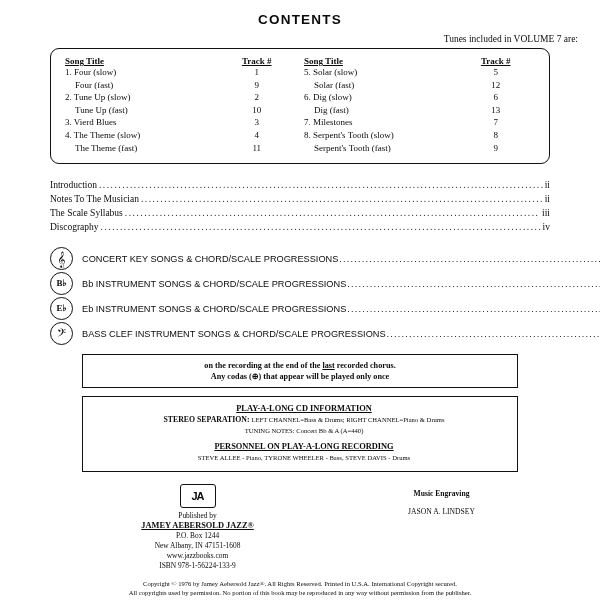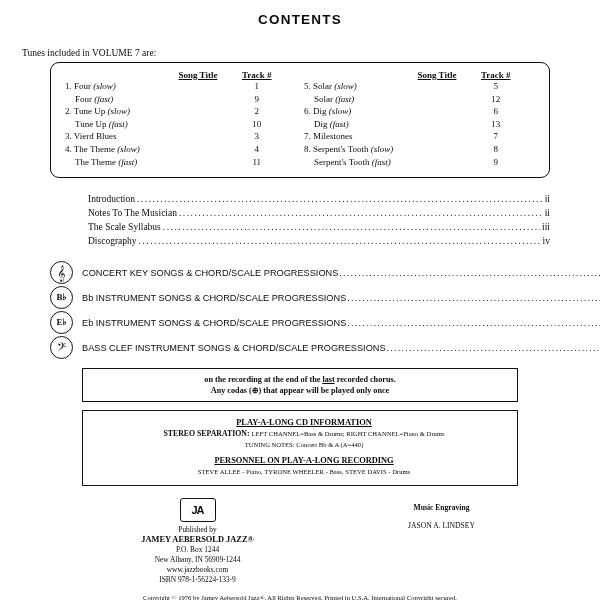--- a/index.html
+++ b/index.html
@@ -15,50 +15,50 @@
 
   .title{
     text-align:center;
     font-family:"Liberation Sans", sans-serif;
     font-weight:bold;
     font-size:13.5px;
     letter-spacing:1.2px;
     margin-top:12px;
   }
   .subtitle{
-    text-align:left;
+    text-align:right;
     font-size:9.5px;
-    margin-top:21px;
+    margin-top:7px;
     margin-bottom:4px;
   }
 
   
   .tunes-box{
     border:1.2px solid #111;
     border-radius:9px;
     margin:0 28px;
     padding:7px 10px 9px 10px;
     box-sizing:border-box;
   }
   .tunes-cols{display:flex;}
   .tunes-col{width:50%;box-sizing:border-box;padding:0 4px;}
   .thead{display:flex;font-size:9px;font-weight:bold;}
-  .thead .song{width:66%;text-decoration:underline;text-align:right;}
+  .thead .song{width:66%;text-decoration:underline;}
   .thead .trk{width:34%;text-decoration:underline;text-align:center;}
   .trow{display:flex;font-size:9px;line-height:12.6px;}
   .trow .song{width:66%;white-space:nowrap;}
   .trow .trk{width:34%;text-align:center;}
-  .it{font-style:italic;}
+  .it{}
 
   
   .frontmatter{
     margin:14px 28px 0 28px;
     font-size:9.5px;
   }
-  .fm-row{display:flex;align-items:flex-start;line-height:14px;margin-left:38px;}
+  .fm-row{display:flex;align-items:flex-start;line-height:14px;}
   .fm-label{white-space:nowrap;}
   .fm-dots{
     flex:1;
     overflow:hidden;
     white-space:nowrap;
     letter-spacing:1.5px;
     margin:0 2px;
     color:#111;
   }
   .fm-page{white-space:nowrap;}
@@ -106,21 +106,21 @@
   .cd-head2{font-weight:bold;text-decoration:underline;font-size:8.4px;margin-top:5px;}
 
   
   .pub-wrap{display:flex;margin:12px 34px 0 34px;align-items:flex-start;}
   .pub-left{width:58%;text-align:center;font-size:7.4px;line-height:10px;}
   .logo{
     width:34px;height:22px;border:1.1px solid #111;border-radius:3px;
     margin:0 auto 3px auto;display:flex;align-items:center;justify-content:center;
     font-family:"Liberation Sans", sans-serif;font-weight:bold;font-size:11px;letter-spacing:-1px;
   }
-  .pub-left .big{font-weight:bold;font-size:8.4px;}
+  .pub-left .big{font-weight:bold;font-size:8.4px;text-decoration:underline;}
   .pub-right{width:42%;text-align:center;font-size:7.6px;line-height:11px;padding-top:4px;}
   .pub-right .hd{font-weight:bold;}
   .pub-right .sp{height:7px;}
 
   
   .copyright{
     text-align:center;font-size:6.6px;line-height:9px;margin:8px 30px 0 30px;
   }
 </style>
 </head>
@@ -278,21 +278,21 @@
     <div class="cd-head2">PERSONNEL ON PLAY-A-LONG RECORDING</div>
     <div class="cd-sub">STEVE ALLEE - Piano,  TYRONE WHEELER - Bass,  STEVE DAVIS - Drums</div>
   </div>
 
   <div class="pub-wrap">
     <div class="pub-left">
       <div class="logo">JA</div>
       <div>Published by</div>
       <div class="big">JAMEY AEBERSOLD JAZZ®</div>
       <div>P.O. Box 1244</div>
-      <div>New Albany, IN  56909-1244</div>
+      <div>New Albany, IN  47151-1608</div>
       <div>www.jazzbooks.com</div>
       <div>ISBN 978-1-56224-133-9</div>
     </div>
     <div class="pub-right">
       <div class="hd">Music Engraving</div>
       <div class="sp"></div>
       <div>JASON A. LINDSEY</div>
     </div>
   </div>
 

